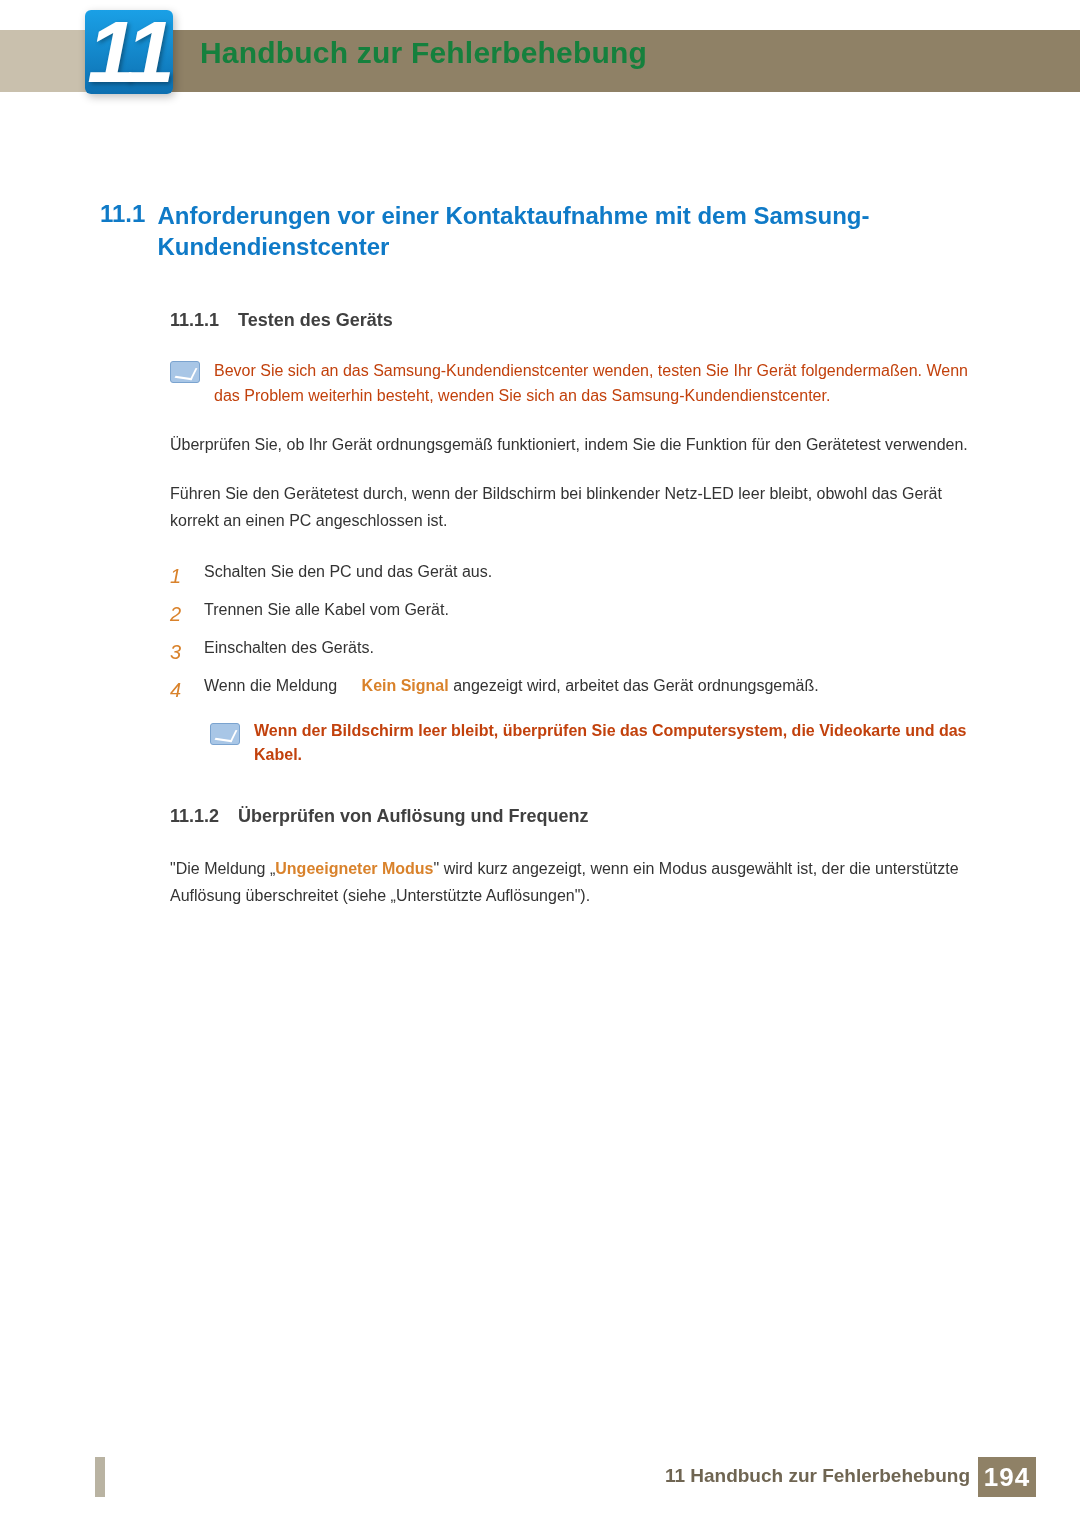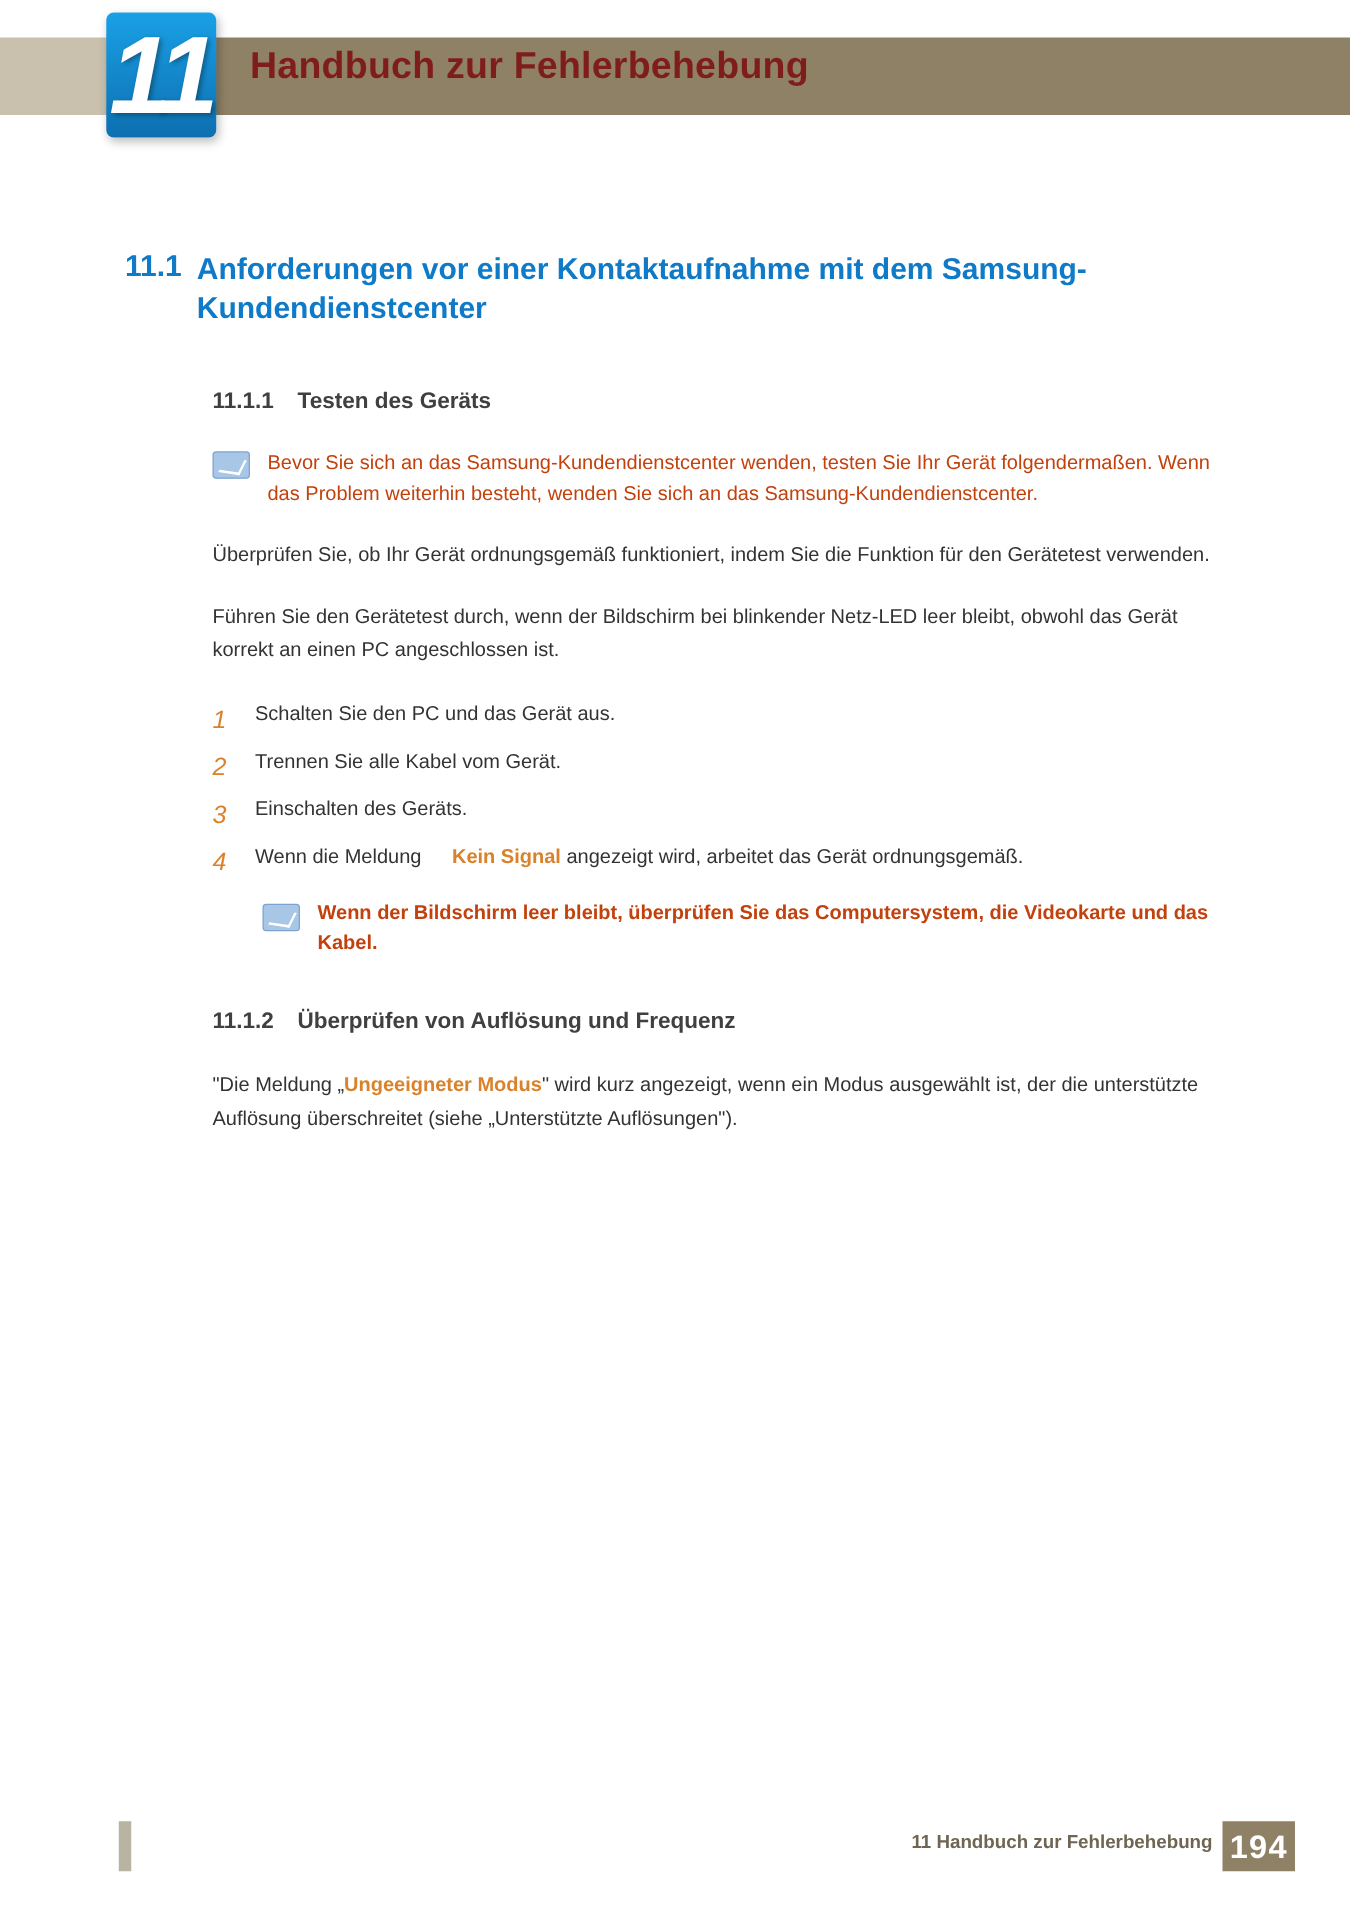--- a/index.html
+++ b/index.html
@@ -4,29 +4,29 @@
 <style>
   * { box-sizing: border-box; margin: 0; padding: 0; }
   html, body { width: 1080px; height: 1527px; font-family: Arial, Helvetica, sans-serif; background: #fff; color: #333; }
   .page { position: relative; width: 1080px; height: 1527px; }
 
   
   .band-right { position: absolute; top: 30px; left: 170px; right: 0; height: 62px; background: #8f8166; }
   .band-left  { position: absolute; top: 30px; left: -5px; width: 106px; height: 62px; background: #c9c0ad; }
 
   
-  .chap-badge { position: absolute; top: 10px; left: 85px; width: 88px; height: 100px;
+  .chap-badge { position: absolute; top: 10px; left: 85px; width: 88px; height: 84px;
                 background: linear-gradient(180deg,#1aa0e6,#0d6fb0); border-radius: 6px;
                 color: #fff; display:flex; align-items:center; justify-content:center;
                 box-shadow: 2px 3px 8px rgba(0,0,0,.25); text-align:center; }
   .chap-badge .bignum { font-size: 88px; font-weight: bold; font-style: italic; line-height: .9;
                          text-shadow: 2px 2px 4px rgba(0,0,0,.35); letter-spacing: -4px; }
 
   .chap-title { position: absolute; top: 36px; left: 200px; font-size: 30px; font-weight: bold;
-                color: #7f1d1d; letter-spacing: .2px; }
+                color: #15803d; letter-spacing: .2px; }
 
   .content { position: absolute; top: 200px; left: 100px; right: 100px; }
 
   .sec-head { display:flex; gap: 12px; color: #0f7ac7; font-weight: bold; font-size: 24px;
               margin-bottom: 48px; }
   .sec-num   { flex: 0 0 auto; }
   .sec-title { flex: 1 1 auto; line-height: 1.3; }
 
   .sub-head { color: #404040; font-weight: bold; font-size: 18px; margin: 0 0 28px 70px; }
   .sub-head .sub-num { margin-right: 14px; }
@@ -47,21 +47,21 @@
   .step .t .hl { color:#d9822b; font-weight: bold; padding-left: 20px; }
 
   .step-note { margin: 10px 0 0 40px; display:flex; gap:14px;font-weight:bold; }
   .step-note .note-icon { margin-top:4px; }
 
   .sub-head.second { margin-top: 38px; }
 
   
   .footer { position:absolute; left:0; right:0; bottom:30px; height:40px; }
   .foot-grey { position:absolute; left:95px; width:10px; top:0; bottom:0; background:#b9b3a2; }
-  .foot-text { position:absolute; right:110px; top:8px; font-size:15px; color:#6f6552; font-weight:bold; }
+  .foot-text { position:absolute; right:110px; top:8px; font-size:19px; color:#6f6552; font-weight:bold; }
   .foot-page { position:absolute; right:44px; top:0; bottom:0; width:58px; background:#8f8166;
                color:#fff; font-size:26px; font-weight:bold; display:flex; align-items:center;
                justify-content:center; letter-spacing:1px; }
 </style>
 </head>
 <body>
 
 <div class="page">
 
   <div class="band-right"></div>

